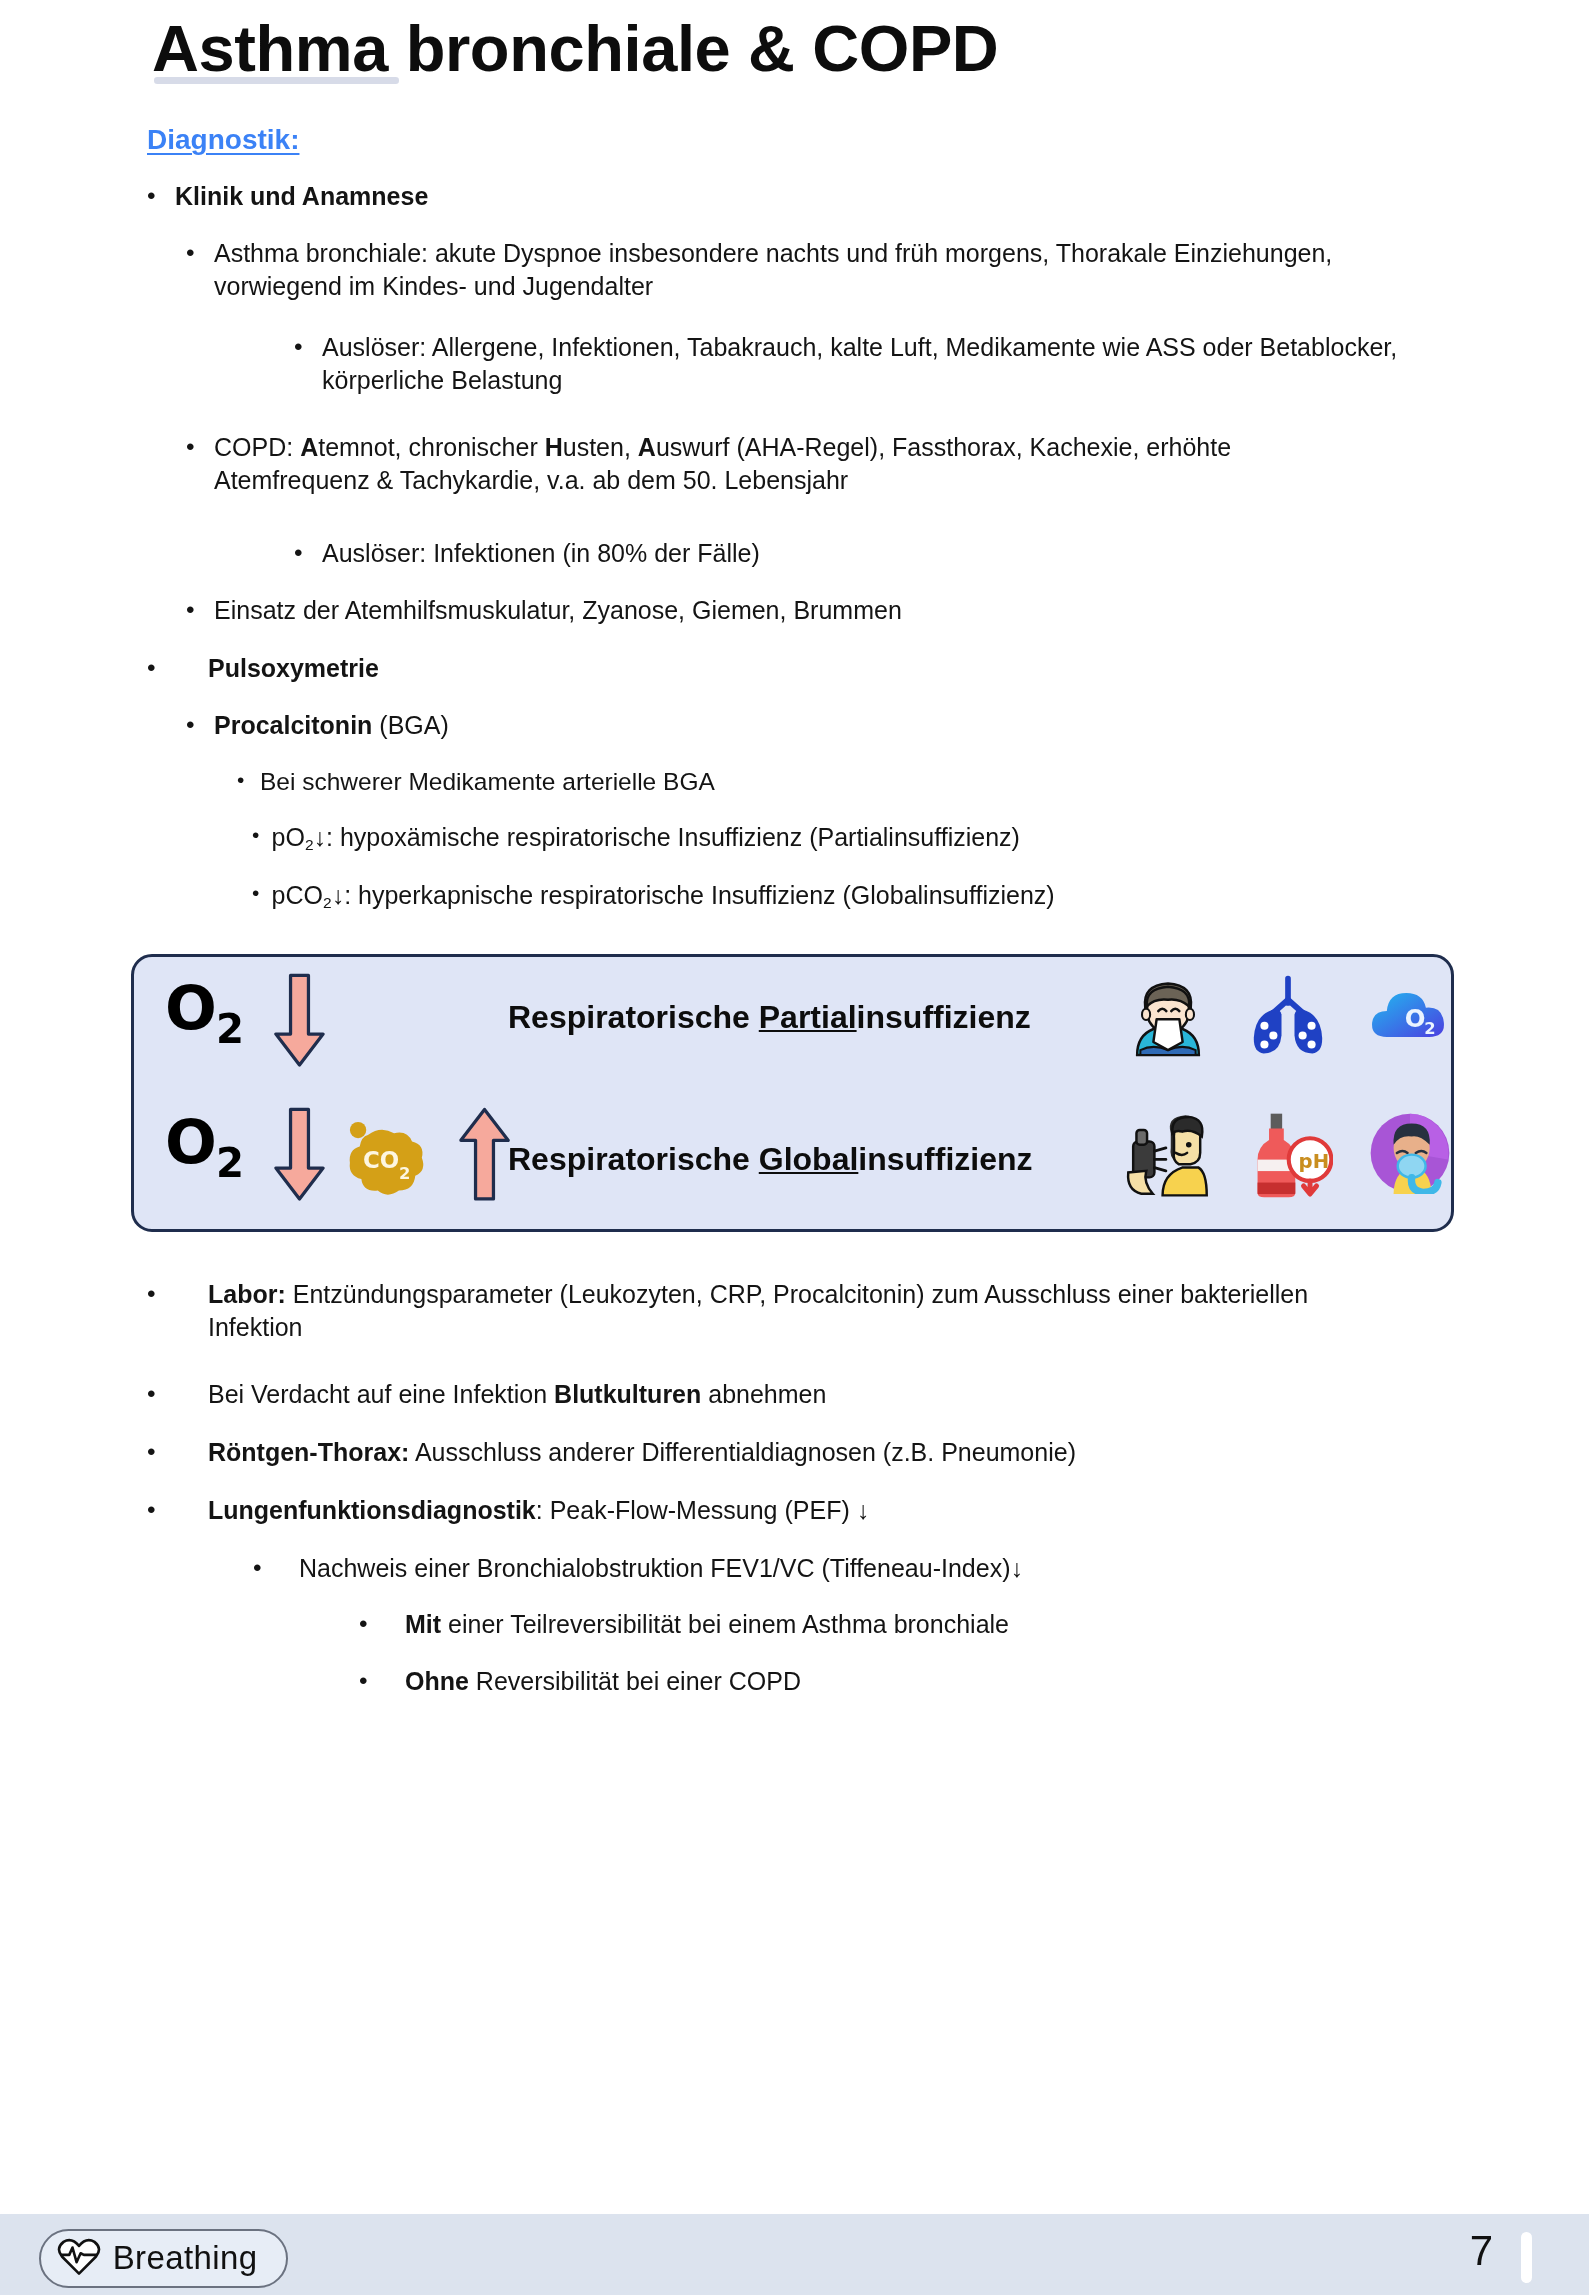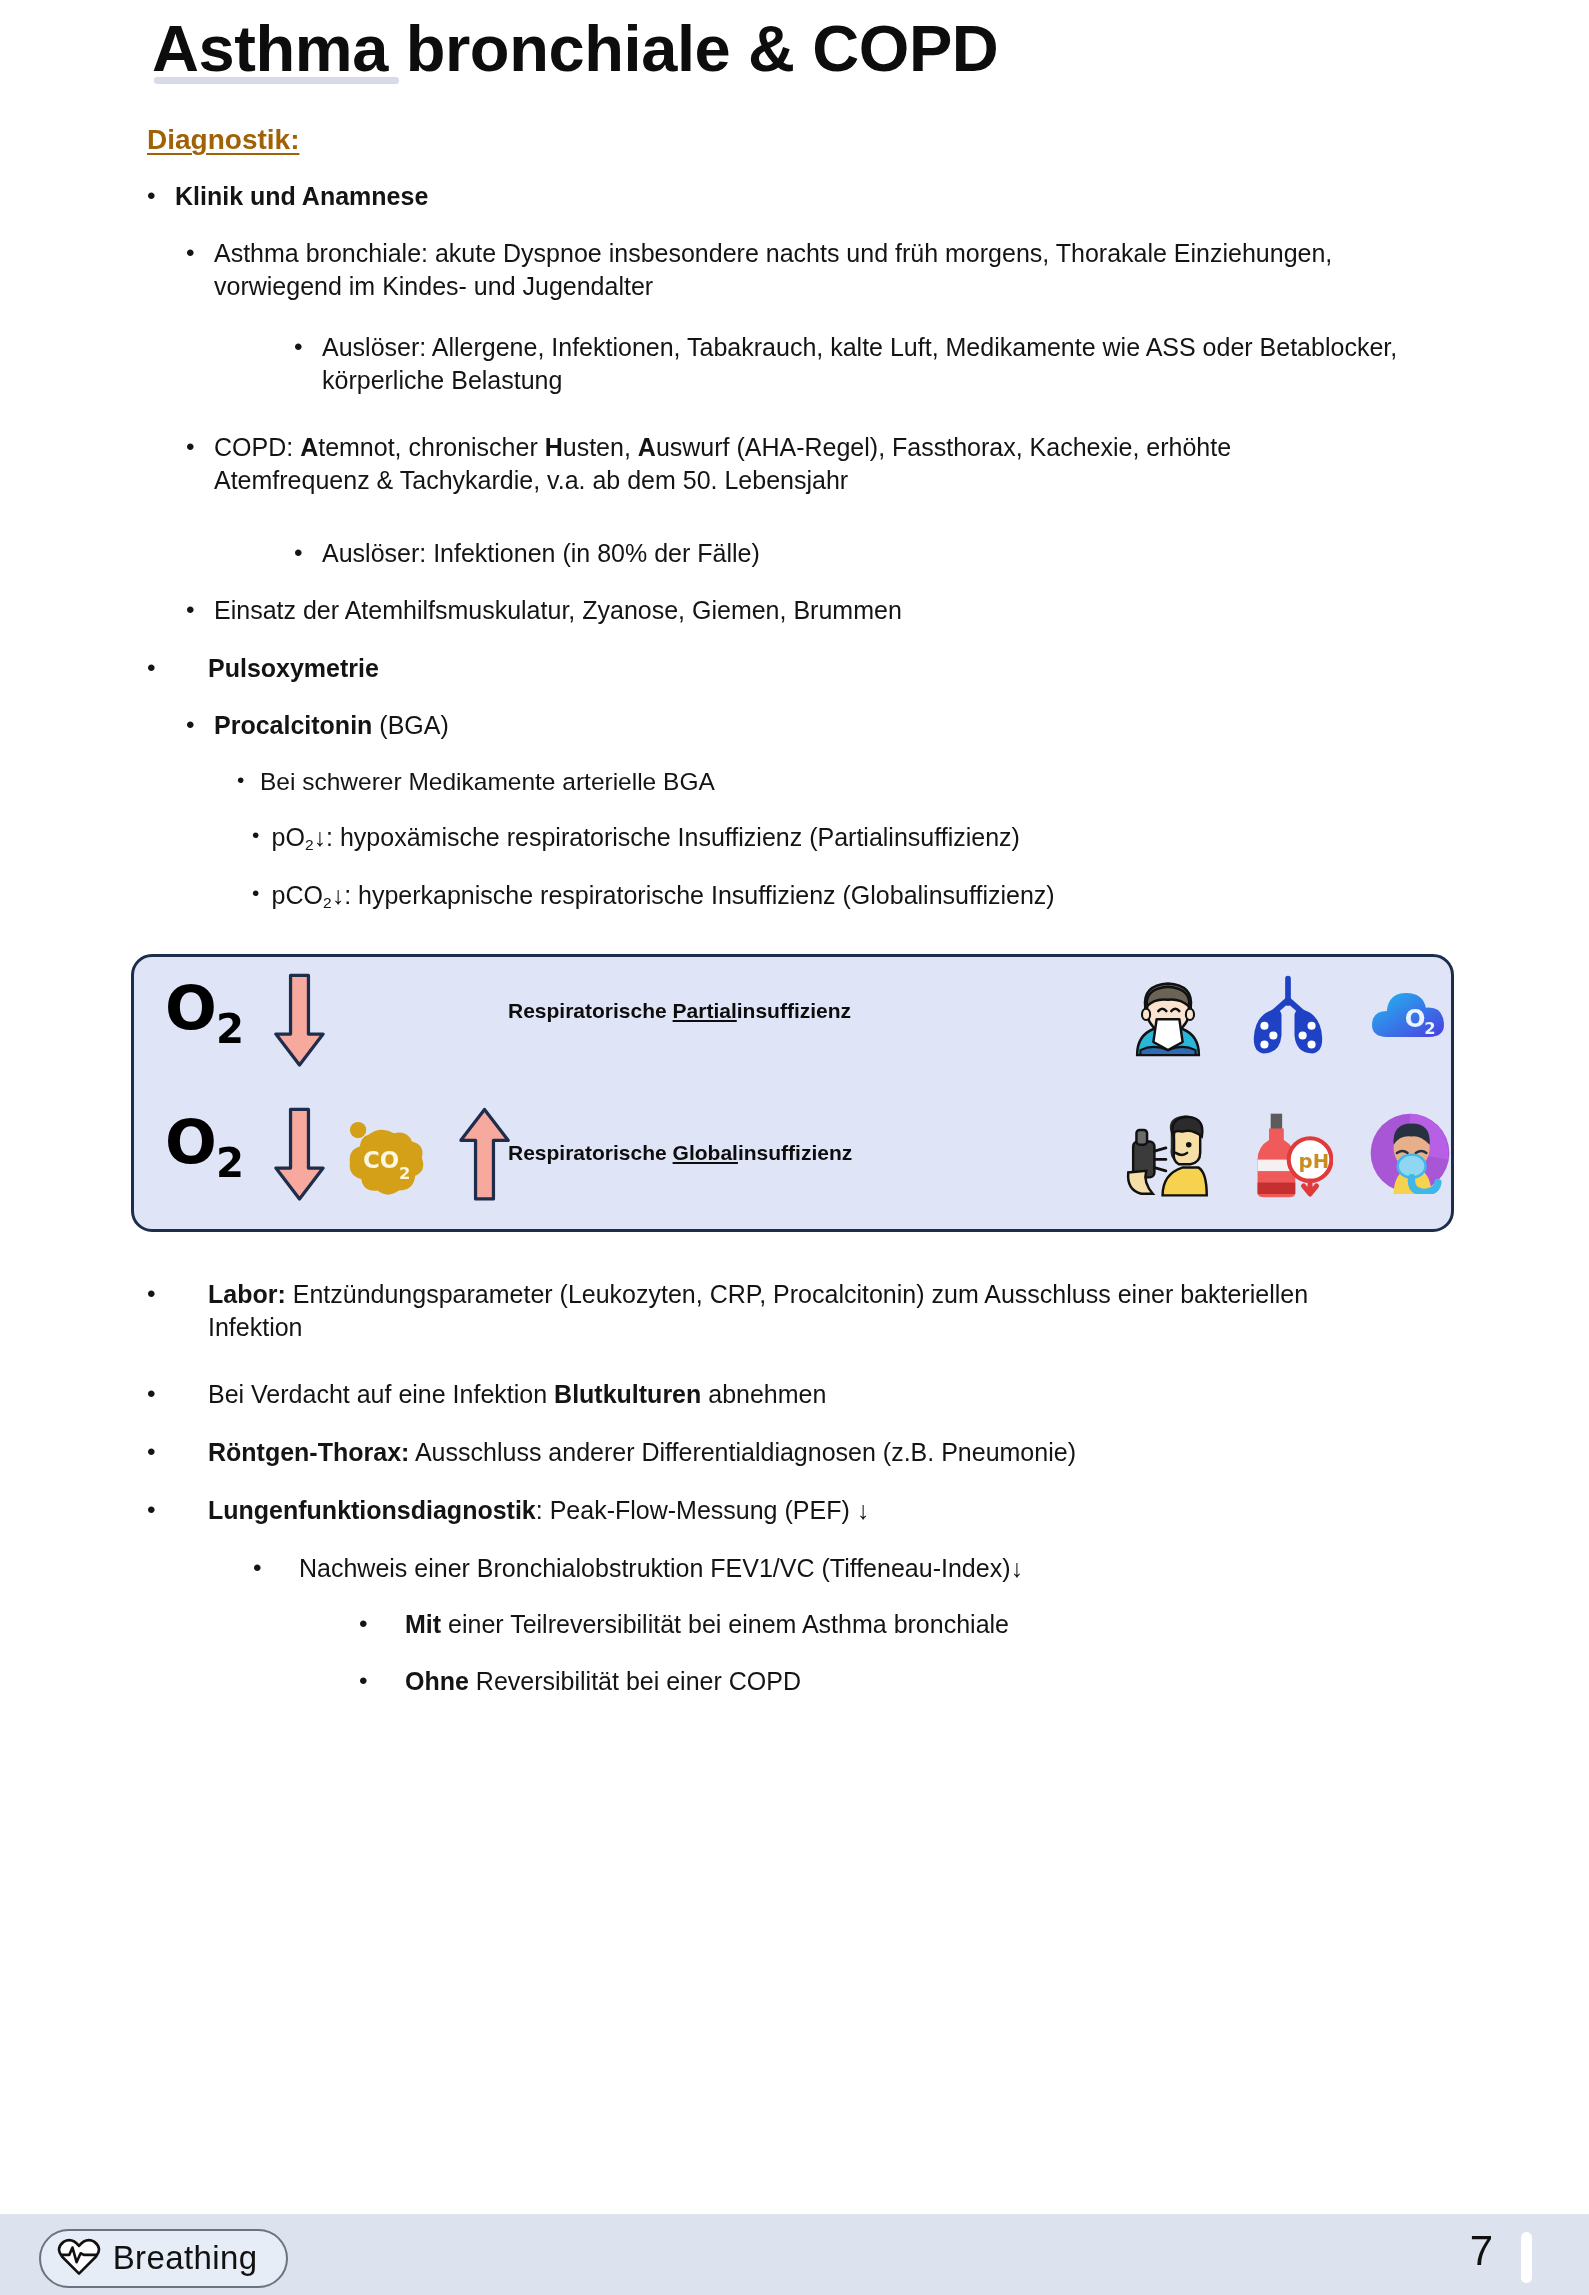--- a/index.html
+++ b/index.html
@@ -23,21 +23,21 @@
     line-height:1.05;color:#0d0d0d;white-space:nowrap;
   }
   .title-underline{
     position:absolute;left:1.6px;top:62px;width:245px;height:7.3px;
     background:#d7dbe8;border-radius:3.3px;
   }
 
   
   .section-head{
     position:absolute;left:147px;top:124px;
-    font-size:28px;font-weight:700;color:#a16207;
+    font-size:28px;font-weight:700;color:#3b82f6;
     text-decoration:underline;text-underline-offset:4.1px;
     text-decoration-thickness:2.4px;
   }
 
   
   .list{position:absolute;left:0;top:0;width:100%;}
   .li{
     position:absolute;display:flex;align-items:flex-start;
     font-size:25px;line-height:1.33;color:#141414;
   }
@@ -64,21 +64,21 @@
     position:absolute;
     font-size:61px;font-weight:800;color:#000000;
     font-family:"DejaVu Sans", sans-serif;
     letter-spacing:-0.8px;
   }
   .o2-label sub{font-size:0.66em;vertical-align:-0.34em;}
 
   .arrow{position:absolute;}
   .ib-caption{
     position:absolute;
-    font-size:21px;font-weight:700;color:#0d0d0d;white-space:nowrap;
+    font-size:32px;font-weight:700;color:#0d0d0d;white-space:nowrap;
   }
   .co2cloud{position:absolute;}
   .ic{position:absolute;}
 
   
   .footer{
     position:absolute;left:0;bottom:0;width:1589px;height:81px;
     background:#dce3ee;
   }
   .badge{

